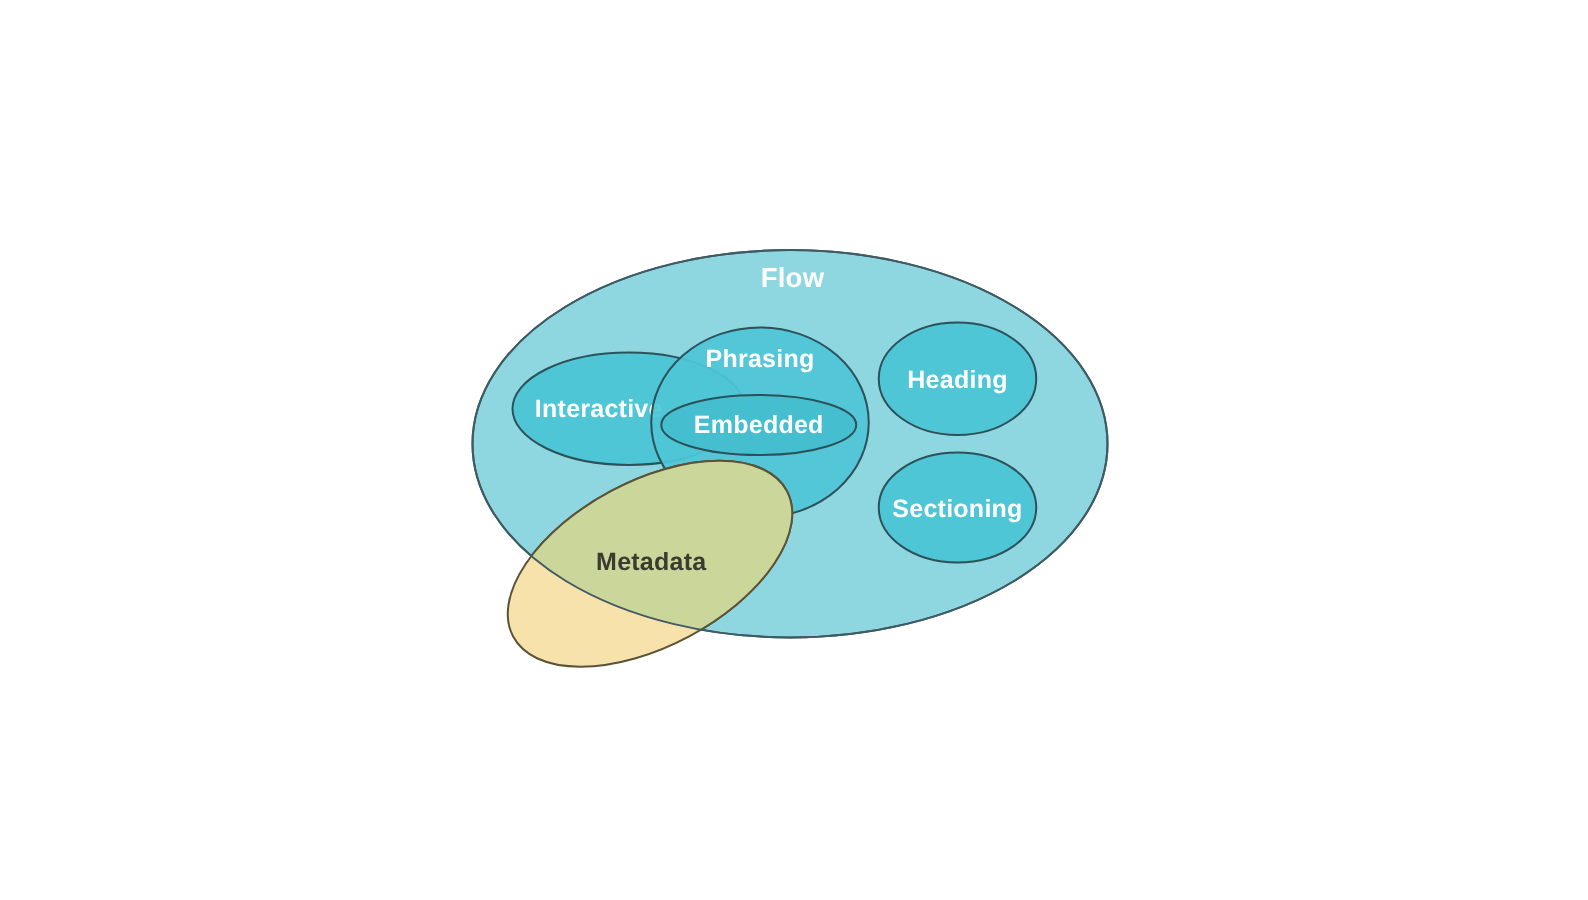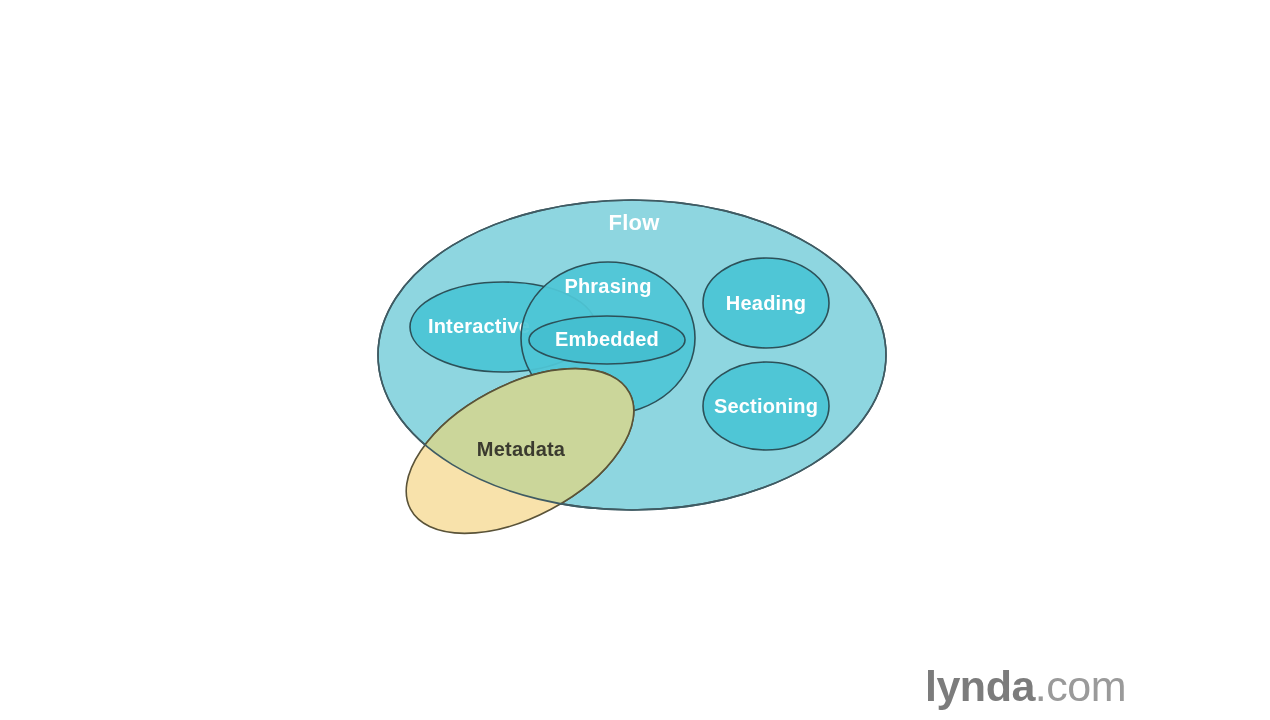--- a/index.html
+++ b/index.html
@@ -109,17 +109,14 @@
 
       <g clip-path="url(#clip-flow)">
         <ellipse id="shape-metadata-overlap" cx="520" cy="451" rx="124" ry="66" transform="rotate(-28 520 451)" fill="#CBD69A" stroke="#5a5338" stroke-width="1.6"></ellipse>
       </g>
       <text id="label-metadata" class="ellipse-label label-dark" x="521" y="451" font-size="20" fill="#3b3b2f">Metadata</text>
     </g>
 
     <ellipse cx="632" cy="355" rx="254" ry="155" fill="none" stroke="#3f5b63" stroke-width="1.6"></ellipse>
   </svg>
 
-  <div id="brand-logo">
-    <span class="brand-name" style="color: rgb(124, 124, 124);">lynda</span><span class="brand-tld" style="color: rgb(154, 154, 154);">.com</span>
-  </div>
 
 </div>
 
 </body></html>

